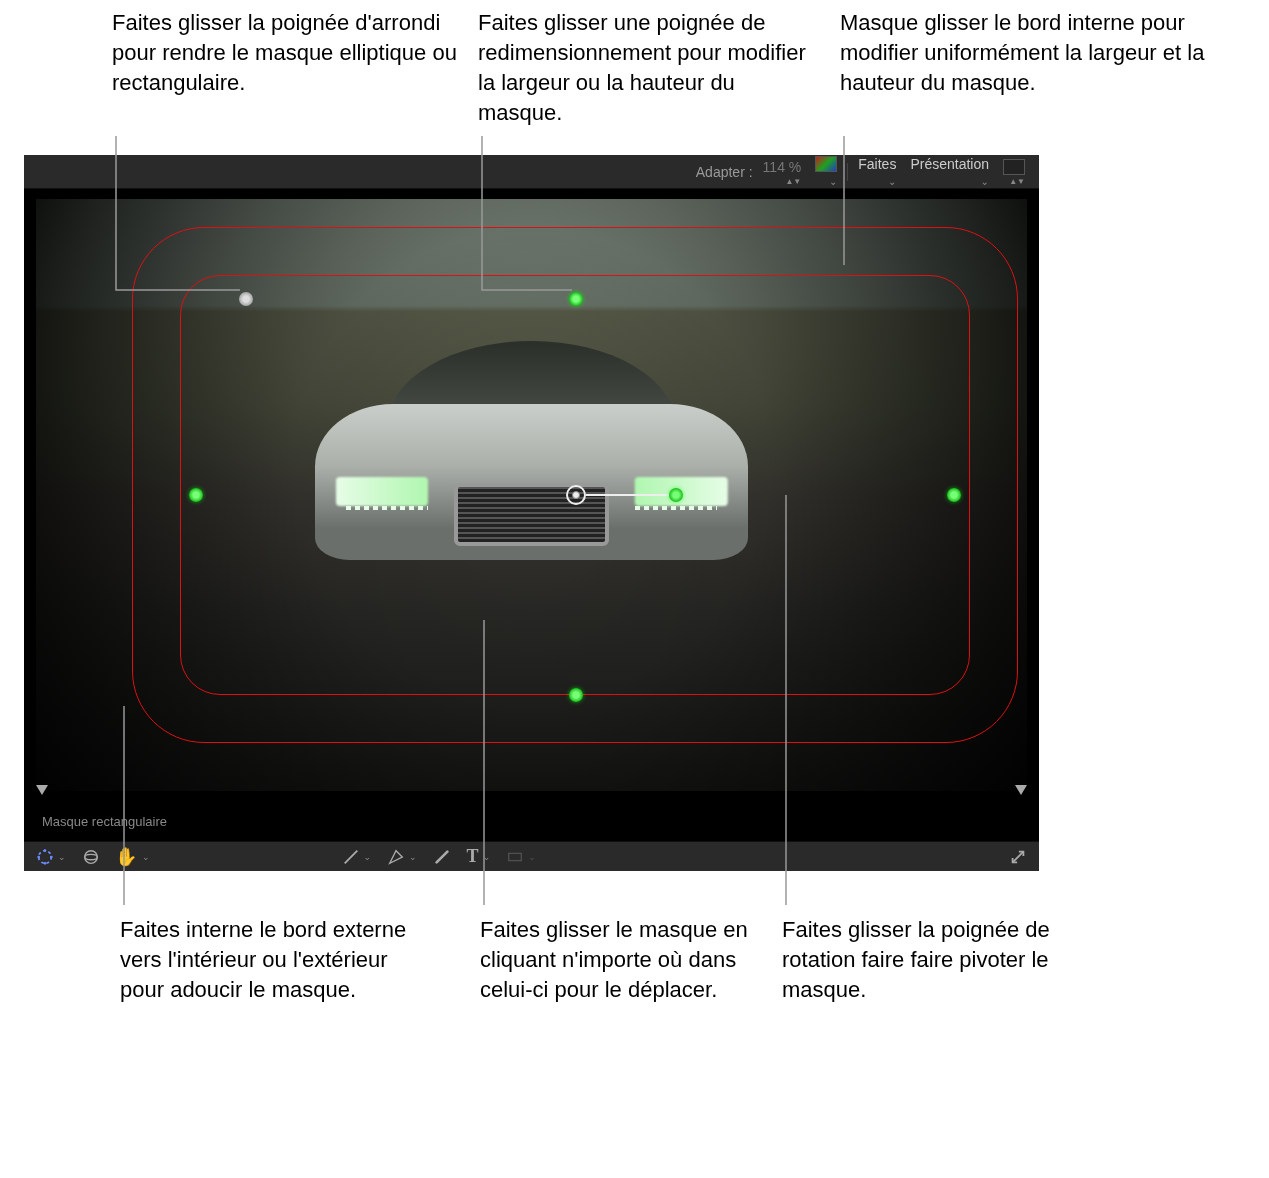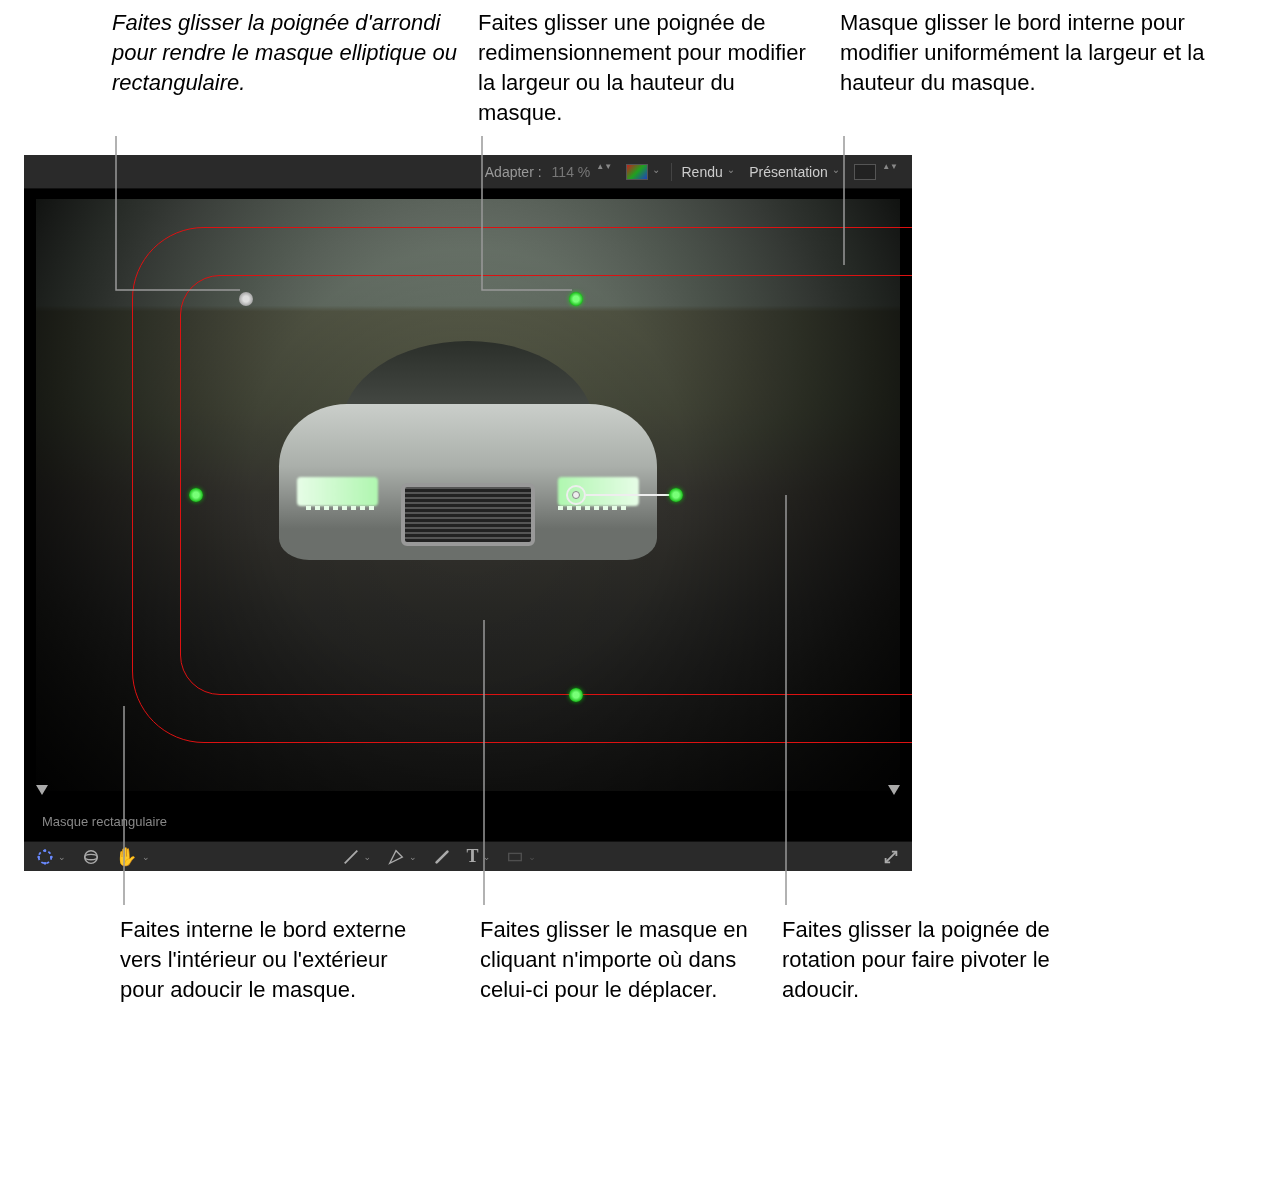--- a/index.html
+++ b/index.html
@@ -19,21 +19,21 @@
     }
     .callout-line {
       stroke: #999;
       stroke-width: 1.5;
       fill: none;
     }
     .app-window {
       position: absolute;
       top: 155px;
       left: 24px;
-      width: 888px;
+      width: 1015px;
       height: 716px;
       background: #f0abfc;
       display: flex;
       flex-direction: column;
     }
     .top-toolbar {
       height: 34px;
       background: #2a2a2a;
       display: flex;
       align-items: center;
@@ -43,21 +43,21 @@
       font-size: 14px;
       color: #bbb;
       border-bottom: 1px solid #111;
     }
     .tb-label { color: #999; }
     .tb-value { color: #777; }
     .tb-updown {
       display: inline-flex; flex-direction: column; line-height: 6px; font-size: 8px; color: #888;
       margin-left: 2px;
     }
-    .tb-menu { color: #ccc; display: inline-flex; align-items: flex-start; gap: 4px; padding: 0 4px; cursor: default; }
+    .tb-menu { color: #ccc; display: inline-flex; align-items: flex-end; gap: 4px; padding: 0 4px; cursor: default; flex-direction: column; }
     .tb-menu .chev { font-size: 10px; color: #888; }
     .tb-colorswatch {
       width: 22px; height: 16px; border: 1px solid #555;
       background: linear-gradient(135deg,#c02020,#20a020 50%,#2040c0);
       display: inline-block;
     }
     .tb-blankswatch {
       width: 22px; height: 16px; border: 1px solid #555; background:#222;
     }
     .canvas-area {
@@ -177,39 +177,39 @@
     .grey svg { stroke:#aaa; }
     .expand-icon { margin-left:auto; }
     .overlay-svg {
       position:absolute; inset:0; pointer-events:none;
       width: 1269px; height: 1178px;
     }
   </style>
 </head>
 <body>
 
-<div class="callout" style="top:8px; left:112px;font-style:italic;">Faites glisser la poignée d'arrondi pour rendre le masque elliptique ou rectangulaire.</div>
+<div class="callout" style="top:8px; left:112px;">Faites glisser la poignée d'arrondi pour rendre le masque elliptique ou rectangulaire.</div>
 <div class="callout" style="top:8px; left:478px;">Faites glisser une poignée de redimensionnement pour modifier la largeur ou la hauteur du masque.</div>
 <div class="callout" style="top:8px; left:840px; width:380px;">Masque glisser le bord interne pour modifier uniformément la largeur et la hauteur du masque.</div>
 
 <div class="app-window">
 
   <div class="top-toolbar">
     <span class="tb-label">Adapter :</span>
     <span class="tb-menu">
       <span class="tb-value">114 %</span>
       <span class="tb-updown">▲▼</span>
     </span>
     <span class="tb-menu">
       <span class="tb-colorswatch"></span>
       <span class="chev">⌄</span>
     </span>
     <span style="width:1px;height:18px;background:#444;"></span>
     <span class="tb-menu">
-      <span>Rendu</span>
+      <span>Faites</span>
       <span class="chev">⌄</span>
     </span>
     <span class="tb-menu">
       <span>Présentation</span>
       <span class="chev">⌄</span>
     </span>
     <span class="tb-menu">
       <span class="tb-blankswatch"></span>
       <span class="tb-updown">▲▼</span>
     </span>
@@ -308,21 +308,21 @@
         <line x1="4" y1="16" x2="16" y2="4" stroke-width="2"></line>
         <polyline points="11,4 16,4 16,9" fill="none" stroke-width="2"></polyline>
         <polyline points="4,11 4,16 9,16" fill="none" stroke-width="2"></polyline>
       </svg>
     </span>
   </div>
 </div>
 
 <div class="callout" style="top:915px; left:120px; width:310px;">Faites interne le bord externe vers l'intérieur ou l'extérieur pour adoucir le masque.</div>
 <div class="callout" style="top:915px; left:480px; width:280px;">Faites glisser le masque en cliquant n'importe où dans celui-ci pour le déplacer.</div>
-<div class="callout" style="top:915px; left:782px; width:330px;">Faites glisser la poignée de rotation pour faire pivoter le adoucir.</div>
+<div class="callout" style="top:915px; left:782px; width:330px;">Faites glisser la poignée de rotation faire faire pivoter le masque.</div>
 
 <svg class="overlay-svg">
 
   <path class="callout-line" d="M 116 136 L 116 290 L 240 290"></path>
 
   <path class="callout-line" d="M 482 136 L 482 290 L 572 290"></path>
 
   <path class="callout-line" d="M 844 136 L 844 265"></path>
 
   <path class="callout-line" d="M 124 905 L 124 706"></path>

